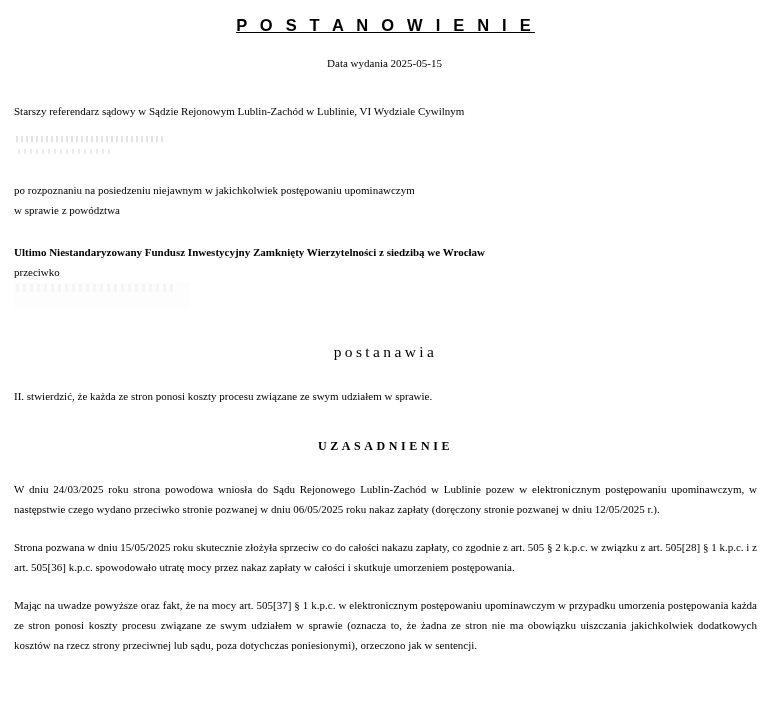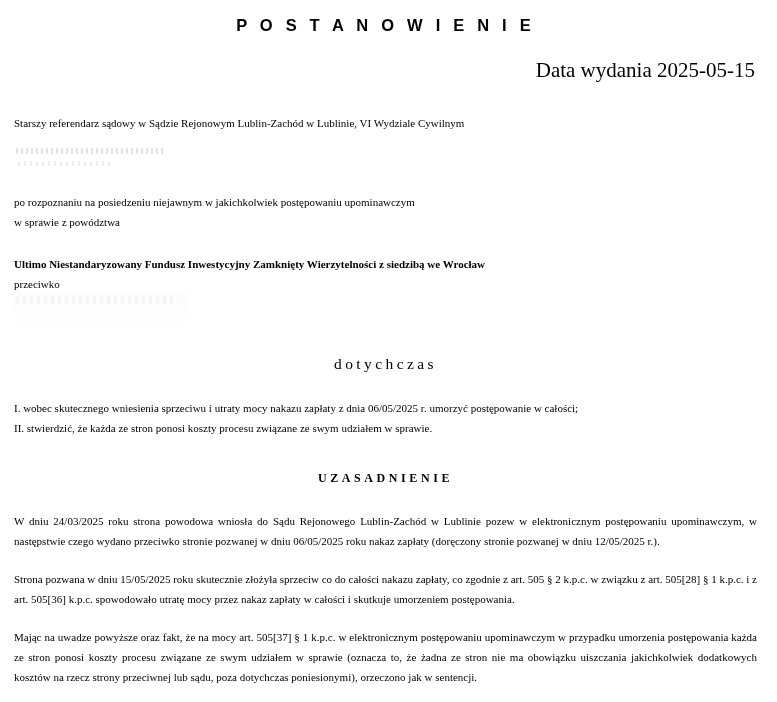--- a/index.html
+++ b/index.html
@@ -30,29 +30,30 @@
   .doc-title {
     margin: 0;
     padding-top: 16px;
     text-align: center;
     font-family: "Liberation Sans", "DejaVu Sans", sans-serif;
     font-weight: bold;
     font-size: 16.5px;
     letter-spacing: 4.2px;
     line-height: 1.2;
     color: #000;
+    text-decoration: underline;
   }
 
   
   .date-line {
     margin: 0;
     padding-top: 21px;
     padding-right: 2px;
-    text-align: right;
-    font-size: 21px;
+    text-align: center;
+    font-size: 11px;
     line-height: 1.25;
   }
 
   
   .para {
     margin: 0;
     font-size: 11px;
     line-height: 20px;
   }
   .para.justified {
@@ -179,25 +180,24 @@
   <div class="gap-before-party"></div>
 
   <div class="para left bold">Ultimo Niestandaryzowany Fundusz Inwestycyjny Zamknięty Wierzytelności z siedzibą we Wrocław</div>
 
   <div class="para left">przeciwko</div>
 
   <div class="redacted redacted-block-2"></div>
 
   <div class="gap-before-ruling"></div>
 
-  <div class="sub-heading">dotychczas</div>
+  <div class="sub-heading">postanawia</div>
 
   <div class="gap-after-ruling"></div>
 
-  <div class="para justified">I. wobec skutecznego wniesienia sprzeciwu i utraty mocy nakazu zapłaty z dnia 06/05/2025 r. umorzyć postępowanie w całości;</div>
 
   <div class="para justified">II. stwierdzić, że każda ze stron ponosi koszty procesu związane ze swym udziałem w sprawie.</div>
 
   <div class="gap-before-just"></div>
 
   <div class="sub-heading bold-heading">UZASADNIENIE</div>
 
   <div class="gap-after-just"></div>
 
   <div class="para justified">W dniu 24/03/2025 roku strona powodowa wniosła do Sądu Rejonowego Lublin-Zachód w Lublinie pozew w elektronicznym postępowaniu upominawczym, w następstwie czego wydano przeciwko stronie pozwanej w dniu 06/05/2025 roku nakaz zapłaty (doręczony stronie pozwanej w dniu 12/05/2025 r.).</div>

